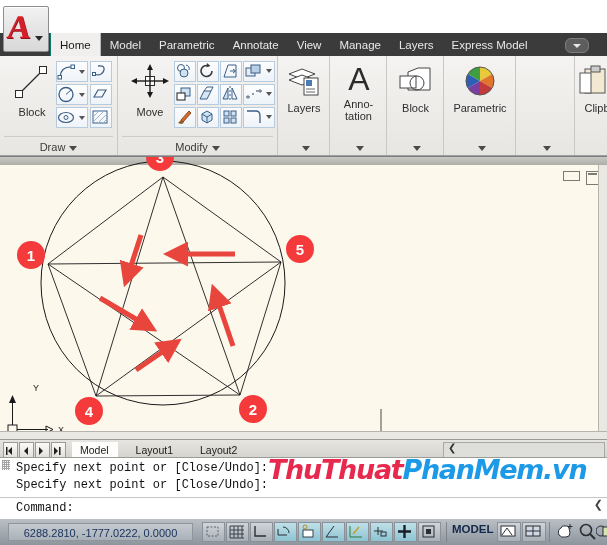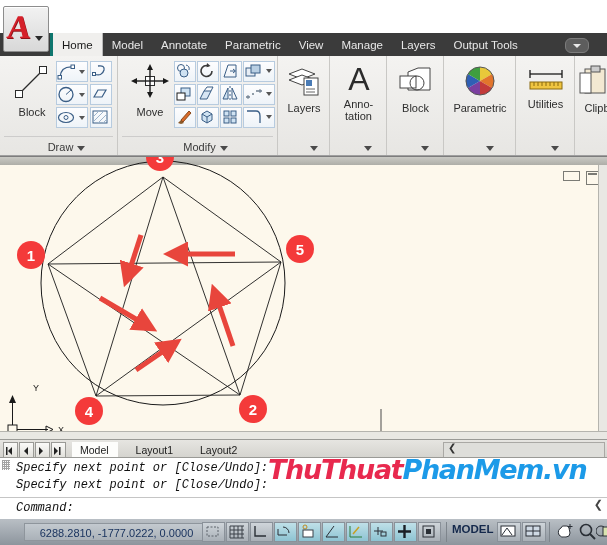--- a/index.html
+++ b/index.html
@@ -62,21 +62,21 @@
     position:absolute;left:0;top:33px;width:607px;height:23px;
     background:#3b3b3b;
   }
   .tabs{position:absolute;left:50px;top:0;height:23px;display:flex;align-items:stretch;}
   .tab{
     padding:0 9px;display:flex;align-items:center;
     font-size:11.5px;color:#e8e8e8;cursor:default;white-space:nowrap;
   }
   .tab.active{
     background:#f0efed;color:#1a1a1a;
-    border-left:3px solid #0f766e;border-right:1px solid #b9b9b9;
+    border-left:1px solid #0f766e;border-right:1px solid #b9b9b9;
   }
   .tabmenu{
     position:absolute;right:18px;top:5px;width:22px;height:13px;
     background:#5d5d5d;border-radius:6px;border:1px solid #7c7c7c;
   }
   .tabmenu::after{
     content:"";position:absolute;left:7px;top:5px;
     width:0;height:0;border-left:4px solid transparent;border-right:4px solid transparent;border-top:4px solid #e9e9e9;
   }
 
@@ -87,21 +87,21 @@
     border-bottom:1px solid #9f9f9f;
     overflow:hidden;
   }
   .panel{
     position:absolute;top:0;height:99px;
     border-right:1px solid #c9c8c5;
     box-sizing:border-box;
   }
   .panel-title{
     position:absolute;bottom:2px;left:0;width:100%;text-align:center;
-    font-size:11px;color:#3a3a3a;padding-left:8px;
+    font-size:11px;color:#3a3a3a;
   }
   .panel-title .dn{
     display:inline-block;margin-left:4px;
     border-left:4px solid transparent;border-right:4px solid transparent;border-top:5px solid #4a4a4a;
     vertical-align:middle;width:0;height:0;
   }
   .panel-sep{
     position:absolute;left:4px;right:4px;bottom:18px;height:1px;background:#cdcccb;
   }
   .bigbtn{
@@ -185,21 +185,20 @@
     position:absolute;left:2px;top:2px;width:8px;height:10px;
     background:
       repeating-linear-gradient(to bottom,#8d8d8d 0 1px,transparent 1px 2px),
       repeating-linear-gradient(to right,#8d8d8d 0 1px,transparent 1px 2px);
     opacity:.8;
   }
   .cmdline{
     position:absolute;left:16px;
     font-family:"Liberation Mono",monospace;font-size:12px;color:#111;
     white-space:pre;
-    font-style:italic;
   }
   .cmd-sep{position:absolute;left:0;top:39px;width:607px;height:1px;background:#c5c5c5;}
   .cmd-chev{position:absolute;right:4px;top:40px;font-size:11px;color:#444;}
 
   .watermark{
     position:absolute;left:268px;top:456px;
     font-family:"DejaVu Sans",sans-serif;
     font-size:27px;font-weight:bold;font-style:italic;
     letter-spacing:-1.3px;
     line-height:27px;
@@ -213,21 +212,20 @@
   .statusbar{
     position:absolute;left:0;top:519px;width:607px;height:26px;
     background:linear-gradient(#b9bfc5,#8d959d);
   }
   .coords{
     position:absolute;left:8px;top:4px;width:185px;height:18px;
     background:linear-gradient(#c3c9cf,#aab1b8);
     border:1px solid #8e959c;
     font-size:11px;color:#16305c;line-height:18px;text-align:center;
     box-sizing:border-box;
-    margin-left:16px;
   }
   .stoggle{
     position:absolute;top:3px;width:23px;height:20px;
     border:1px solid #8a9199;background:linear-gradient(#cfd5da,#a9b0b7);
     box-sizing:border-box;
   }
   .stoggle.on{background:linear-gradient(#bfe0e8,#8dc3d2);}
   .modelbtn{
     position:absolute;left:418px;top:4px;
     font-size:11.5px;color:#14284b;font-weight:bold;
@@ -247,26 +245,26 @@
 
   <div class="appbtn">
     <div class="logoA">A</div>
     <div class="caret"></div>
   </div>
 
   <div class="tabstrip">
     <div class="tabs">
       <div class="tab active">Home</div>
       <div class="tab">Model</div>
+      <div class="tab">Parametric</div>
       <div class="tab">Annotate</div>
-      <div class="tab">Parametric</div>
       <div class="tab">View</div>
       <div class="tab">Manage</div>
       <div class="tab">Layers</div>
-      <div class="tab">Output Tools</div>
+      <div class="tab">Express Model</div>
     </div>
     <div class="tabmenu"></div>
   </div>
 
   <div class="ribbon">
 
     <div class="panel" style="left:0;width:118px;">
       <div class="bigbtn" style="left:6px;top:4px;width:52px;">
         <svg class="ic" width="46" height="44" viewBox="0 0 46 44">
           <line x1="10" y1="34" x2="34" y2="10" stroke="#2b2b2b" stroke-width="1.3"></line>
@@ -471,29 +469,20 @@
             <path d="M0 0 L-12.1 -7 A14 14 0 0 1 0 -14 Z" fill="#3f9e3f"></path>
             <circle cx="0" cy="0" r="14" fill="none" stroke="#555" stroke-width="1"></circle>
           </g>
         </svg>
         <span class="lbl">Parametric</span>
       </div>
       <div class="panel-title"><i class="dn"></i></div>
     </div>
 
     <div class="panel" style="left:516px;width:59px;">
-      <div class="bigbtn" style="left:0;top:10px;width:59px;">
-        <svg class="ic" width="44" height="30" viewBox="0 0 44 30">
-          <line x1="6" y1="8" x2="38" y2="8" stroke="#1a1a1a" stroke-width="1.3"></line>
-          <path d="M6 4 L6 12 M38 4 L38 12" stroke="#1a1a1a" stroke-width="1.3"></path>
-          <rect x="6" y="16" width="32" height="7" fill="#f0c541" stroke="#8a6a10"></rect>
-          <path d="M10 16 v4 M14 16 v4 M18 16 v4 M22 16 v4 M26 16 v4 M30 16 v4 M34 16 v4" stroke="#8a6a10"></path>
-        </svg>
-        <span class="lbl">Utilities</span>
-      </div>
       <div class="panel-title"><i class="dn"></i></div>
     </div>
 
     <div class="panel" style="left:575px;width:40px;border-right:none;">
       <div class="bigbtn" style="left:0;top:8px;width:44px;">
         <svg class="ic" width="40" height="36" viewBox="0 0 40 36">
           <rect x="8" y="5" width="20" height="24" fill="#f3e9d2" stroke="#555"></rect>
           <rect x="14" y="2" width="9" height="6" fill="#ccc" stroke="#555"></rect>
           <rect x="3" y="9" width="11" height="20" fill="#fff" stroke="#555"></rect>
         </svg>

